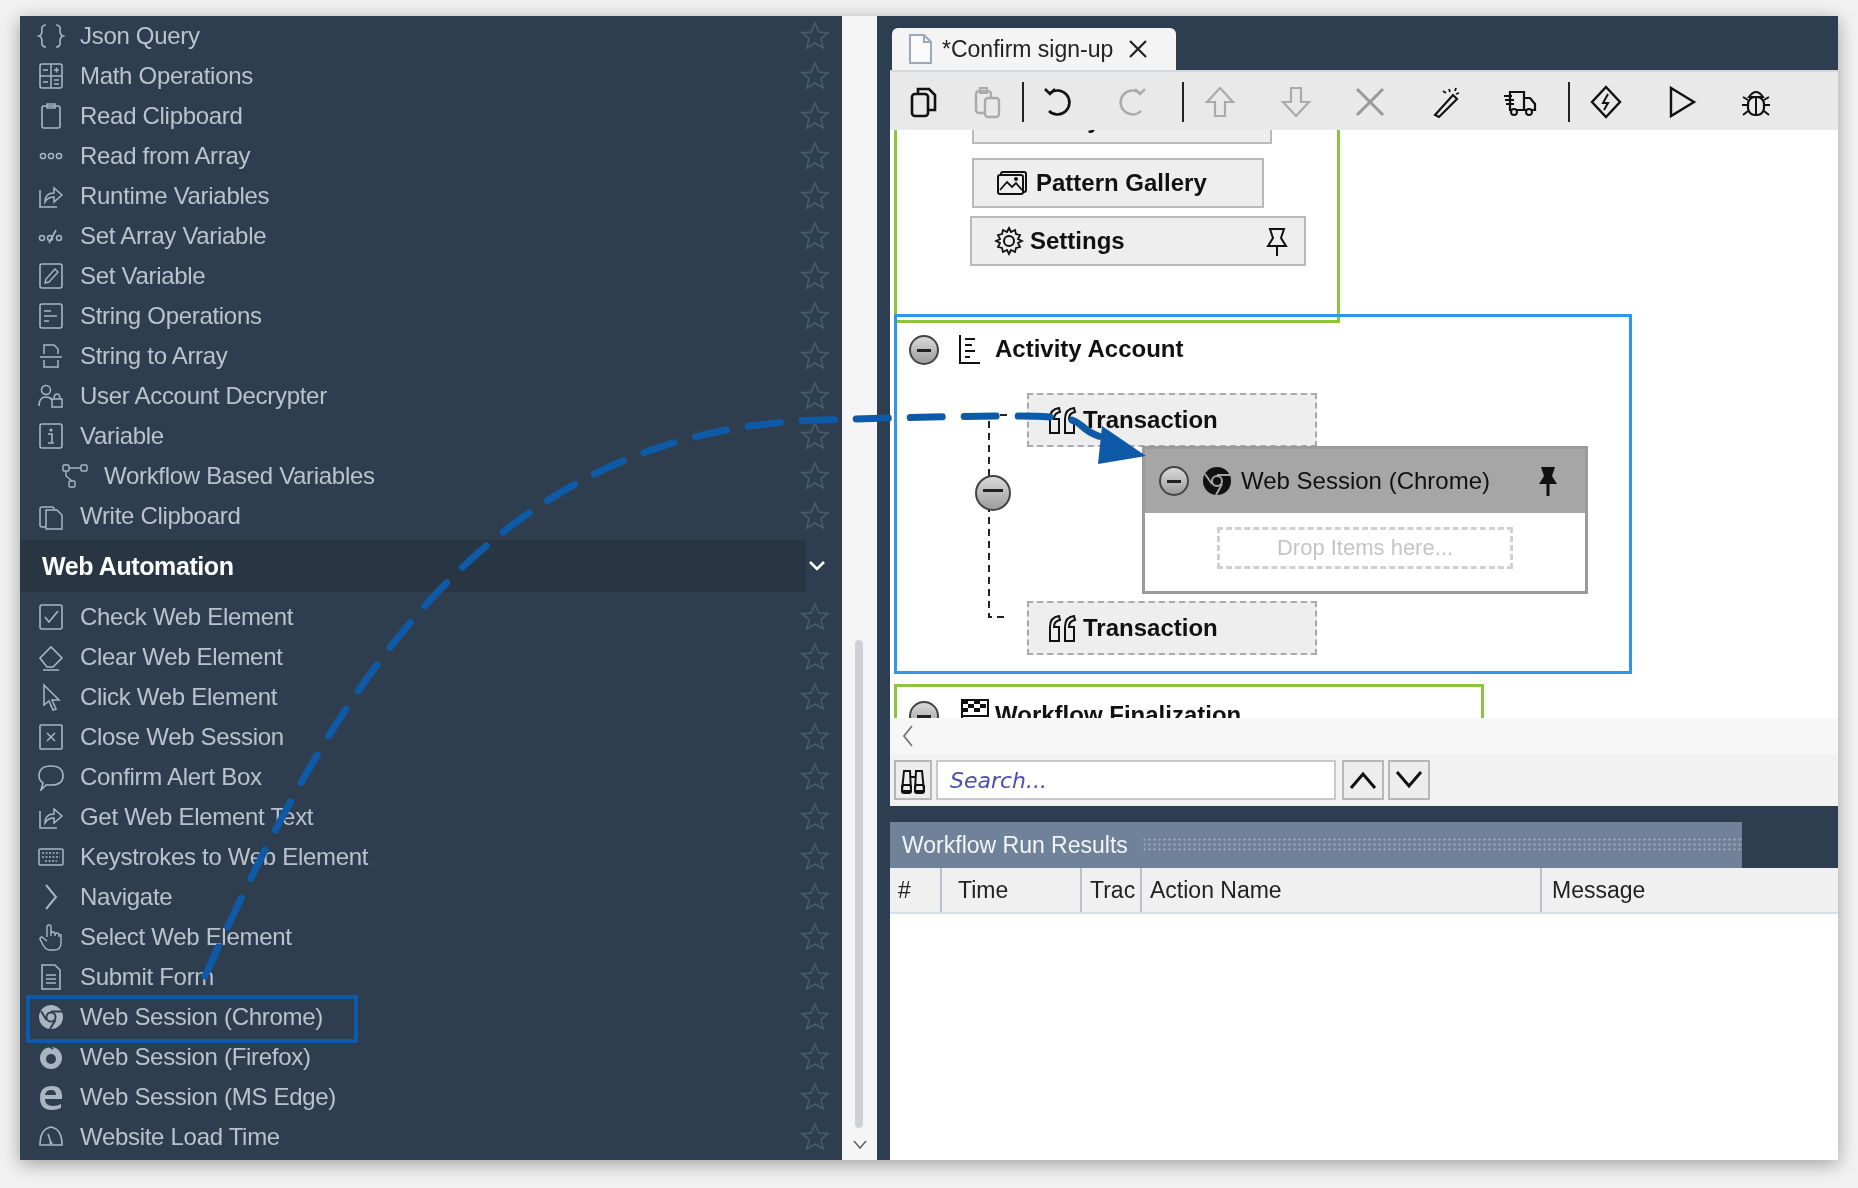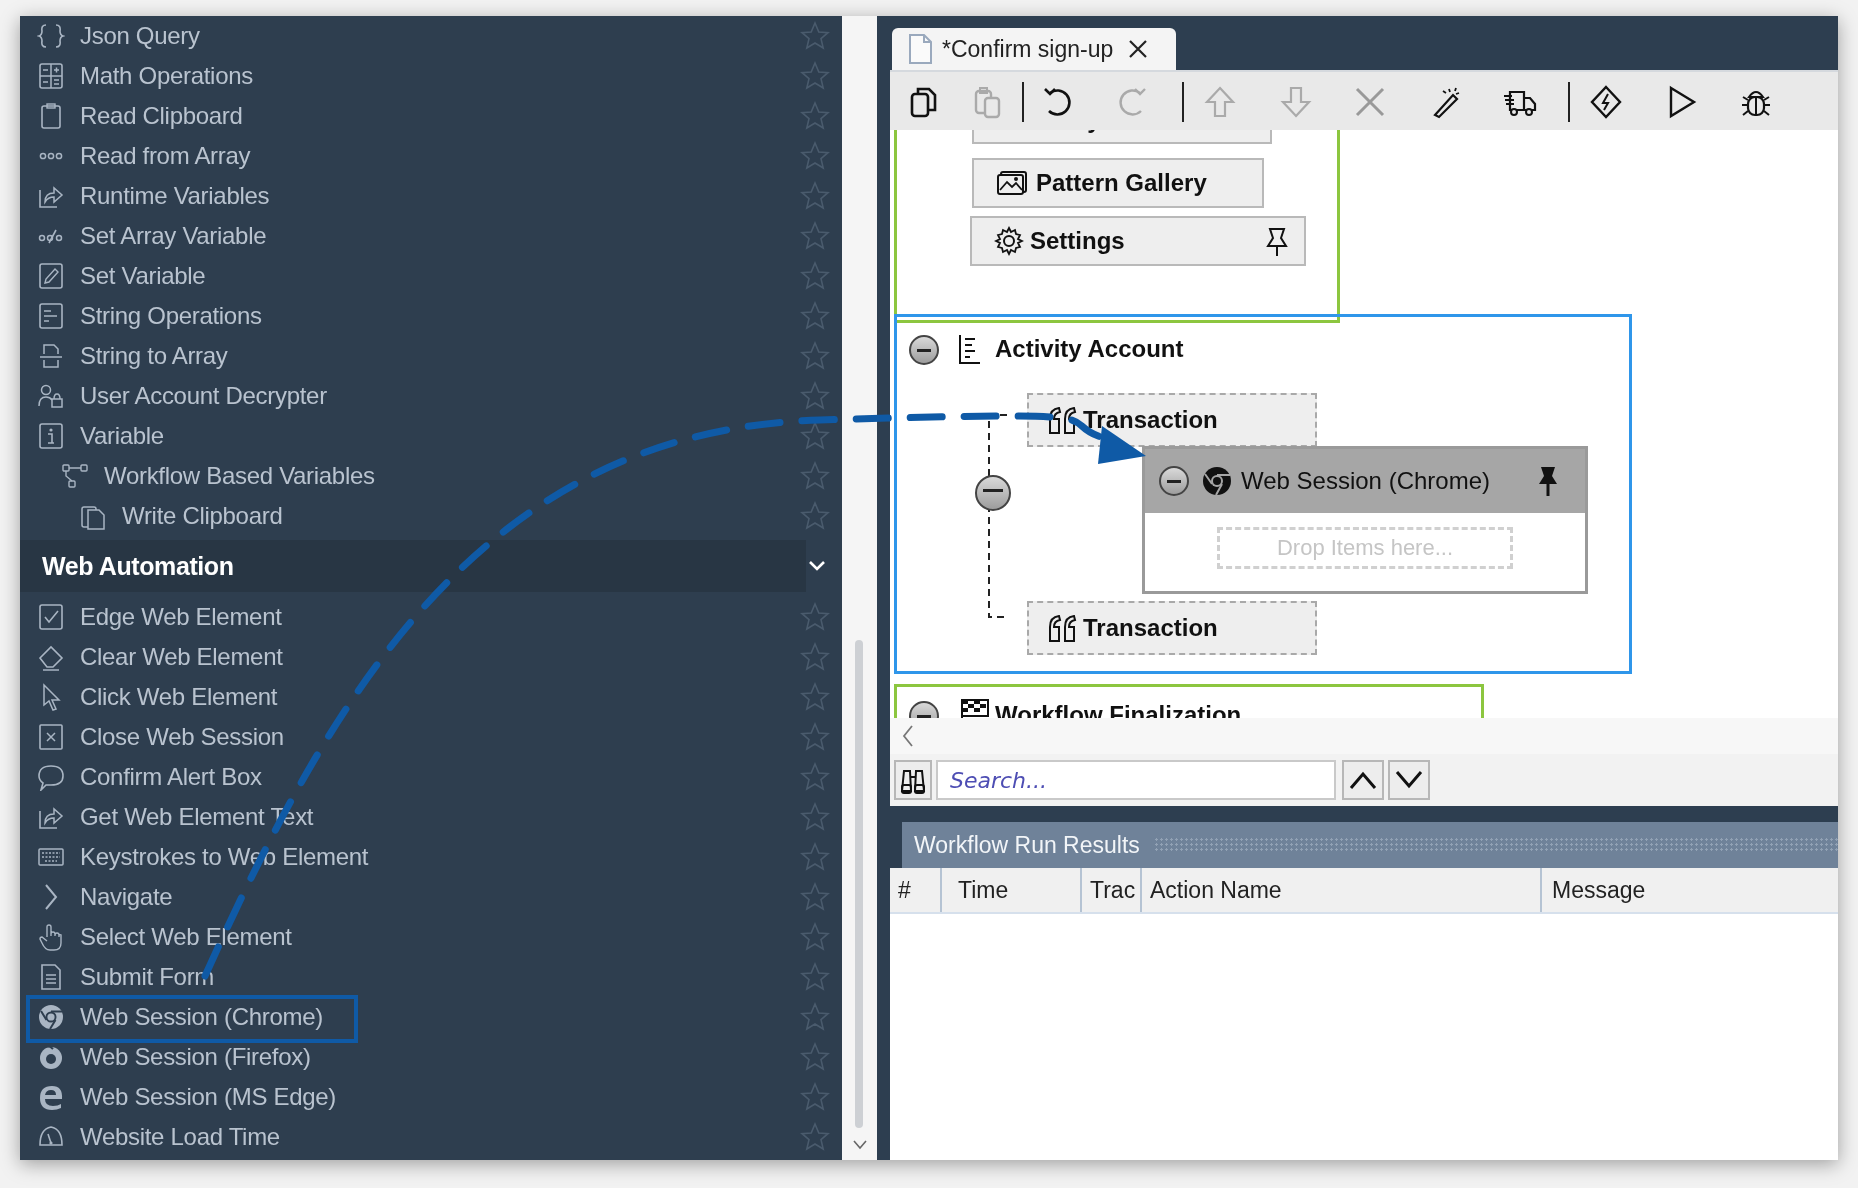--- a/index.html
+++ b/index.html
@@ -35,21 +35,21 @@
   .trans{position:absolute;width:290px;height:54px;background:#eeeeee;border:2px dashed #a9a9a9;box-sizing:border-box;display:flex;align-items:center;font-size:24px;font-weight:bold;color:#111;}
   .ws-box{position:absolute;left:254px;top:316px;width:446px;height:148px;background:#fff;border:3px solid #9a9a9a;box-sizing:border-box;}
   .ws-head{position:absolute;left:0;top:0;width:440px;height:64px;background:#a6a6a6;display:flex;align-items:center;}
   .drop{position:absolute;left:72px;top:78px;width:296px;height:42px;border:3px dashed #d0d0d0;box-sizing:border-box;color:#c5c5c5;font-size:22px;display:flex;align-items:center;justify-content:center;}
   .hscroll{position:absolute;left:0;top:702px;width:948px;height:36px;background:#f7f7f7;}
   .searchrow{position:absolute;left:0;top:738px;width:948px;height:52px;background:#f2f2f2;}
   .find-btn{position:absolute;left:4px;top:6px;width:38px;height:40px;border:2px solid #b7b7b7;box-sizing:border-box;background:#ededed;display:flex;align-items:center;justify-content:center;}
   .search-in{position:absolute;left:46px;top:6px;width:400px;height:40px;border:2px solid #c9c9c9;box-sizing:border-box;background:#fff;font-size:22px;font-style:italic;color:#4d4db3;padding-left:12px;display:flex;align-items:center;font-family:"DejaVu Sans",sans-serif;}
   .nav-btn{position:absolute;top:6px;width:42px;height:40px;border:2px solid #b7b7b7;box-sizing:border-box;background:#ededed;display:flex;align-items:center;justify-content:center;}
   .sep-dark{position:absolute;left:0;top:790px;width:948px;height:16px;background:#2d3e50;}
-  .results-head{position:absolute;left:12px;top:806px;width:948px;height:46px;background:#6f8299;display:flex;align-items:center;}
+  .results-head{position:absolute;left:0;top:806px;width:852px;height:46px;background:#6f8299;display:flex;align-items:center;}
   .results-head .rt{color:#f2f5f8;font-size:23px;margin-left:12px;white-space:nowrap;}
   .results-head .dots{flex:1;height:16px;margin:0 0 0 14px;background-image:radial-gradient(#92a2b5 1px,transparent 1.2px);background-size:5px 5px;}
   .colhead{position:absolute;left:0;top:852px;width:948px;height:44px;background:#f0f0f0;border-bottom:2px solid #d6e0ec;}
   .col{position:absolute;top:0;height:44px;display:flex;align-items:center;font-size:23px;color:#222;border-right:2px solid #b5c3d3;box-sizing:border-box;padding-left:8px;white-space:nowrap;overflow:hidden;}
   .tbody{position:absolute;left:0;top:898px;width:948px;height:246px;background:#fff;}
   .overlay{position:absolute;left:0;top:0;width:1858px;height:1188px;pointer-events:none;}
 </style>
 </head>
 <body>
 
@@ -200,21 +200,21 @@
               <rect x="20" y="3" width="6" height="6" rx="1" fill="none" stroke="currentColor" stroke-width="1.4"></rect>
               <rect x="8" y="19" width="6" height="6" rx="1" fill="none" stroke="currentColor" stroke-width="1.4"></rect>
               <path d="M5 9 V14 L11 19 M8 6 H20" fill="none" stroke="currentColor" stroke-width="1.4"></path>
             </svg>
           </span>
           <span class="lbl">Workflow Based Variables</span>
           <svg class="star" viewBox="0 0 30 30">
             <path d="M15 2 L18.8 11 L28 11.6 L21 17.6 L23.2 27 L15 22 L6.8 27 L9 17.6 L2 11.6 L11.2 11 Z" fill="none" stroke="#4a5b6d" stroke-width="1.6"></path>
           </svg>
         </div>
-        <div class="tb-item" style="top: 480px; padding-left: 42px;">
+        <div class="tb-item" style="top: 480px;">
           <span class="ic">
             <svg width="28" height="28" viewBox="0 0 28 28">
               <rect x="3" y="5" width="14" height="20" rx="2" fill="none" stroke="currentColor" stroke-width="1.5"></rect>
               <path d="M9 8 H20 L25 13 V27 H9 Z" fill="#2e3e4f" stroke="currentColor" stroke-width="1.5"></path>
             </svg>
           </span>
           <span class="lbl">Write Clipboard</span>
           <svg class="star" viewBox="0 0 30 30">
             <path d="M15 2 L18.8 11 L28 11.6 L21 17.6 L23.2 27 L15 22 L6.8 27 L9 17.6 L2 11.6 L11.2 11 Z" fill="none" stroke="#4a5b6d" stroke-width="1.6"></path>
           </svg>
@@ -227,21 +227,21 @@
         <path d="M5 8 L12 15 L19 8" stroke="#fff" stroke-width="2.6" fill="none"></path>
       </svg>
     <div id="tb-web">
         <div class="tb-item" style="top: 581px;">
           <span class="ic">
             <svg width="28" height="28" viewBox="0 0 28 28">
               <rect x="3" y="2" width="22" height="24" rx="2" fill="none" stroke="currentColor" stroke-width="1.6"></rect>
               <path d="M8 14 L12 19 L21 8" fill="none" stroke="currentColor" stroke-width="1.6"></path>
             </svg>
           </span>
-          <span class="lbl">Edge Web Element</span>
+          <span class="lbl">Check Web Element</span>
           <svg class="star" viewBox="0 0 30 30">
             <path d="M15 2 L18.8 11 L28 11.6 L21 17.6 L23.2 27 L15 22 L6.8 27 L9 17.6 L2 11.6 L11.2 11 Z" fill="none" stroke="#4a5b6d" stroke-width="1.6"></path>
           </svg>
         </div>
         <div class="tb-item" style="top: 621px;">
           <span class="ic">
             <svg width="28" height="28" viewBox="0 0 28 28">
               <path d="M3 15 L14 4 L25 15 L16 24 H10 Z" fill="none" stroke="currentColor" stroke-width="1.6"></path>
               <path d="M6 27 H22" stroke="currentColor" stroke-width="1.5"></path>
             </svg>

